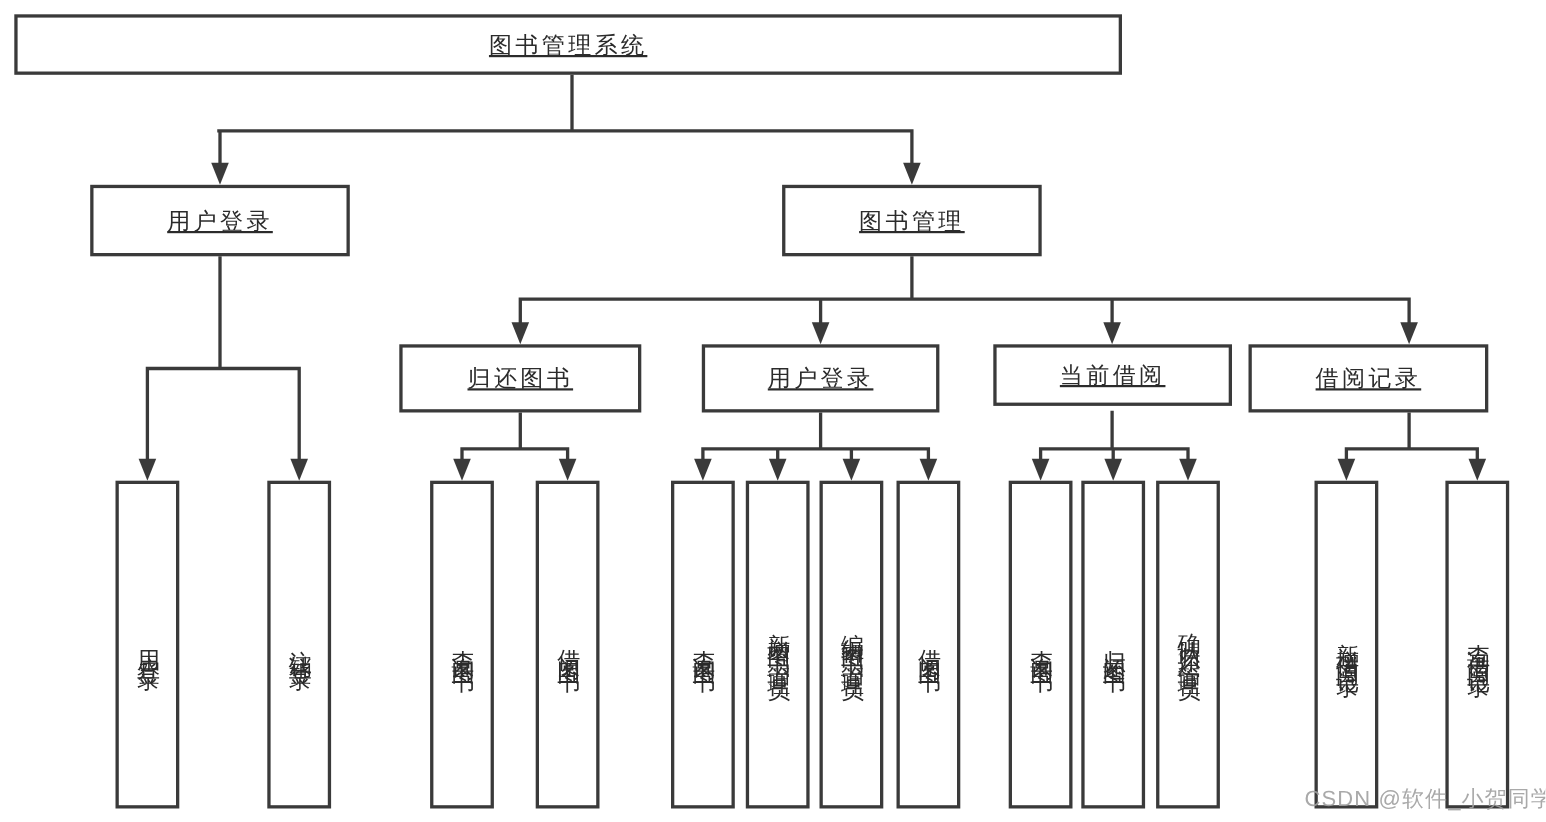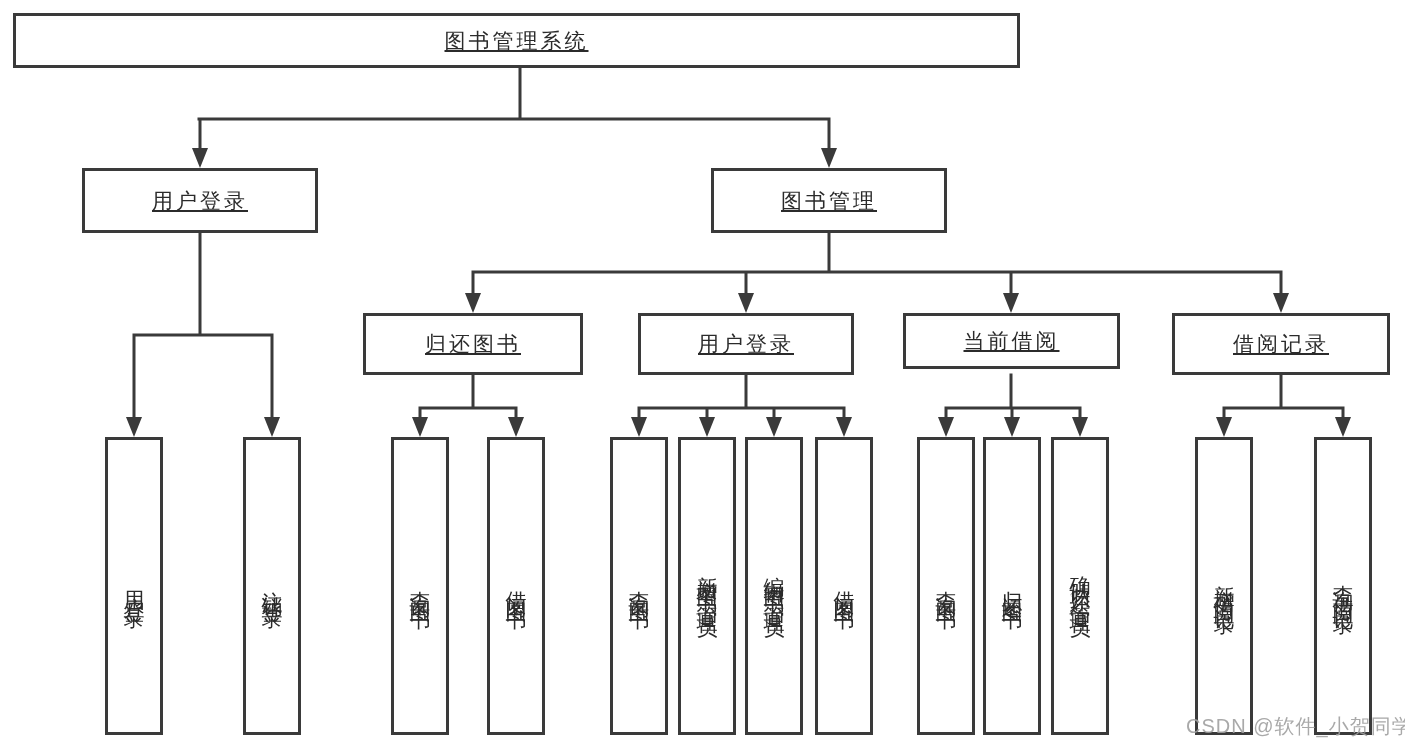--- a/index.html
+++ b/index.html
@@ -116,21 +116,21 @@
 
   <div class="box" style="left:363px;top:313px;width:220px;height:62px">
     <span class="h-label">归还图书</span>
   </div>
   <div class="box" style="left:638px;top:313px;width:216px;height:62px">
     <span class="h-label">用户登录</span>
   </div>
   <div class="box" style="left:903px;top:313px;width:217px;height:56px">
     <span class="h-label">当前借阅</span>
   </div>
-  <div class="box" style="left:1172px;top:313px;width:218px;height:62px">
+  <div class="box" style="left:1135px;top:313px;width:218px;height:62px">
     <span class="h-label">借阅记录</span>
   </div>
 
   <div class="box leaf" style="left:105px;top:437px;width:58px;height:298px">
     <span class="v-label">用户登录</span>
   </div>
   <div class="box leaf" style="left:243px;top:437px;width:58px;height:298px">
     <span class="v-label">注销登录</span>
   </div>
 

